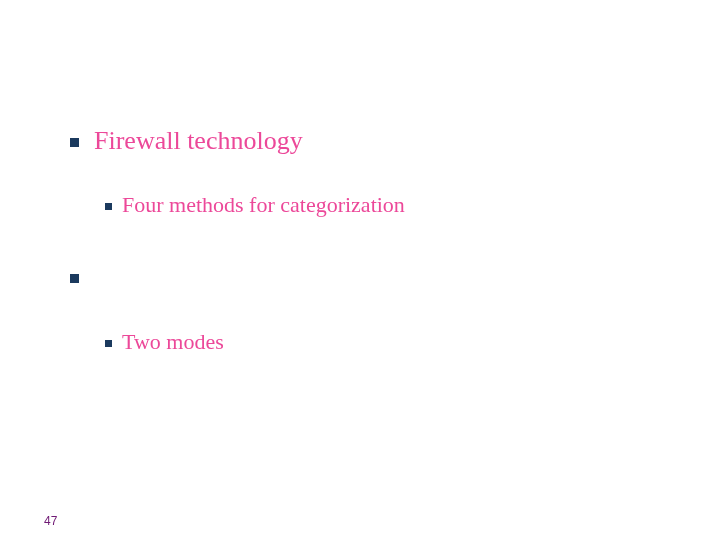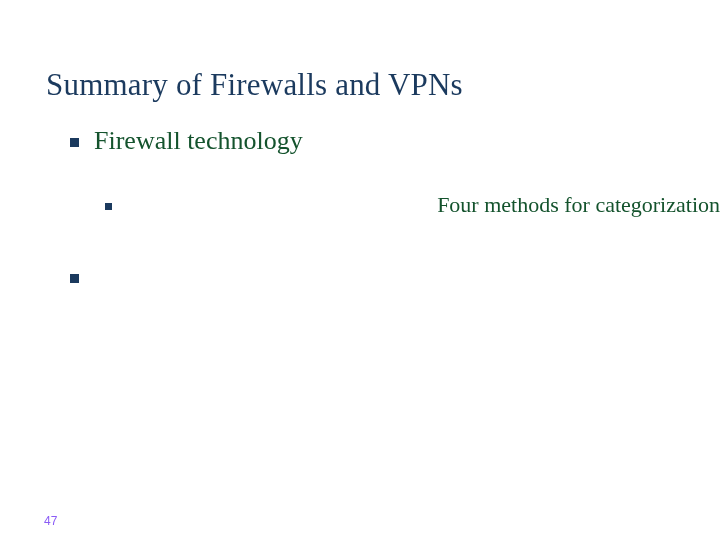--- a/index.html
+++ b/index.html
@@ -46,21 +46,21 @@
     display: block;
     width: 100%;
   }
   .bullet-row .bullet-mark {
     position: absolute;
     display: block;
     background: #1b3a5e;
   }
   .bullet-row .bullet-text {
     display: block;
-    color: #14532d;
+    color: #ec4899;
     font-family: "Liberation Serif", "DejaVu Serif", serif;
     font-weight: normal;
     white-space: nowrap;
   }
 
   
   .level-1 {
     height: 70px;
   }
   .level-1 .bullet-mark {
@@ -88,58 +88,61 @@
   }
   .level-2 .bullet-text {
     margin-left: 122px;
     font-size: 22px;
     line-height: 30px;
     padding-top: 2px;
   }
 
   
   .row-0 { height: 68px; }
-  .row-1 { height: 68px; text-align: right; }
+  .row-1 { height: 68px; }
   .row-2 { height: 74px; }
   .row-3 { height: 69px; }
   .row-4 { height: 60px; }
 
   
   .page-number {
     position: absolute;
     left: 44px;
     top: 514px;
     font-family: "Liberation Sans", "DejaVu Sans", sans-serif;
     font-size: 12px;
     line-height: 14px;
-    color: #8b5cf6;
+    color: #701a75;
   }
 </style>
 </head>
 <body>
 
 <div class="slide">
 
-  <h1 class="slide-title">Summary of Firewalls and VPNs</h1>
 
   <div class="body-list">
 
     <div class="bullet-row level-1 row-0">
       <span class="bullet-mark"></span>
       <span class="bullet-text">Firewall technology</span>
     </div>
 
     <div class="bullet-row level-2 row-1">
       <span class="bullet-mark"></span>
       <span class="bullet-text">Four methods for categorization</span>
     </div>
 
 
     <div class="bullet-row level-1 row-3">
       <span class="bullet-mark"></span>
     </div>
 
+    <div class="bullet-row level-2 row-4">
+      <span class="bullet-mark"></span>
+      <span class="bullet-text">Two modes</span>
+    </div>
 
   </div>
 
   <div class="page-number">47</div>
 
 </div>
 
 </body></html>

